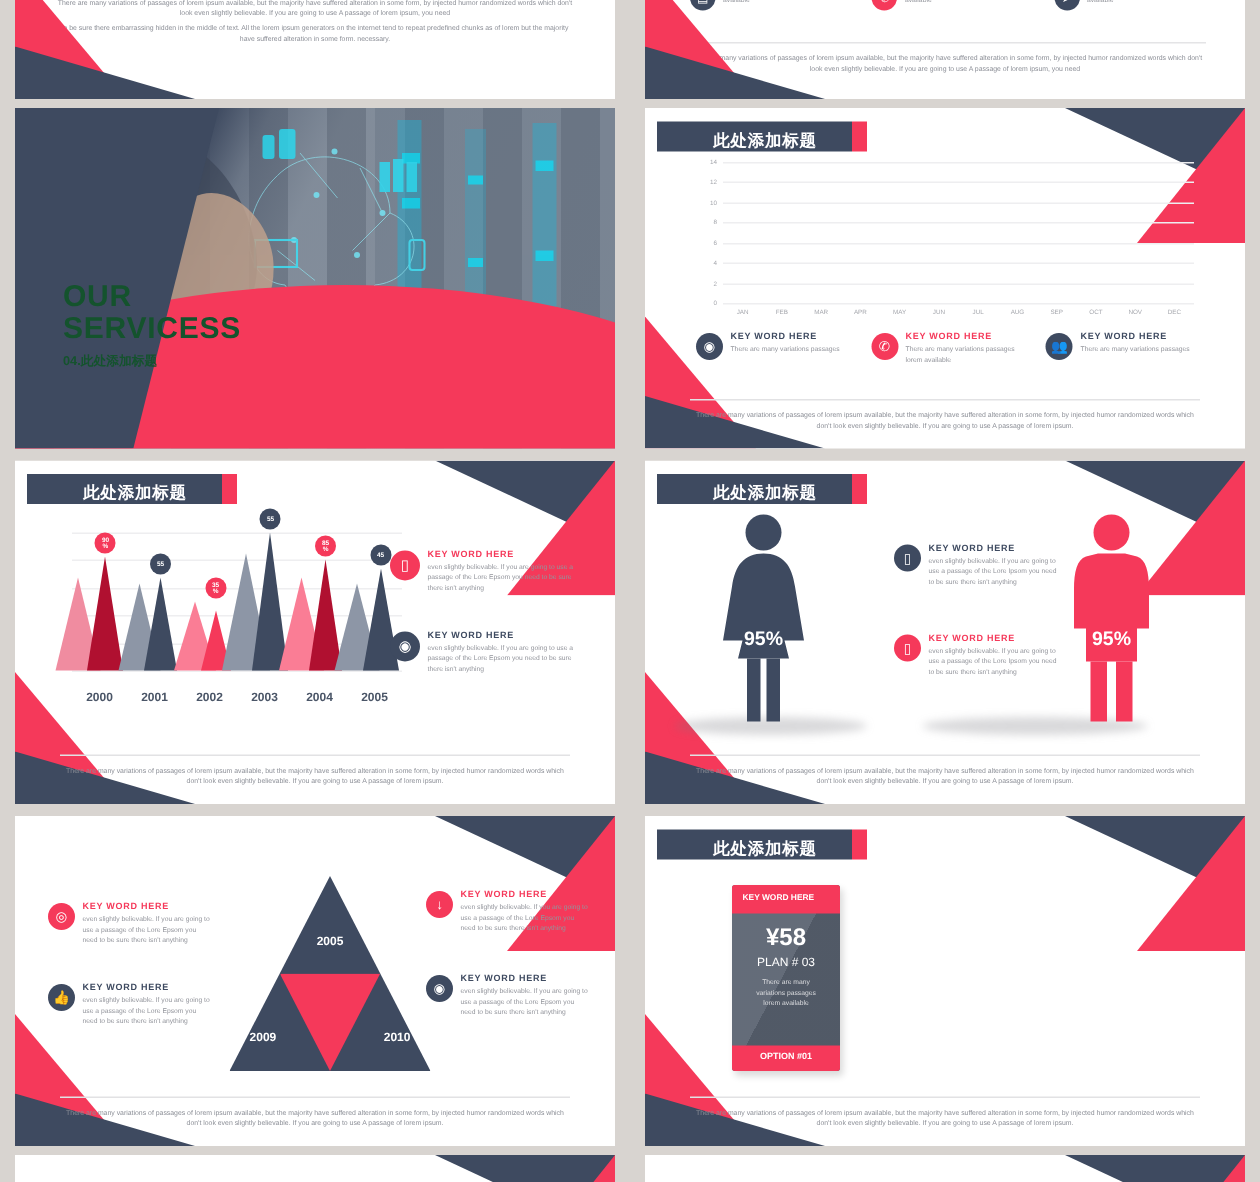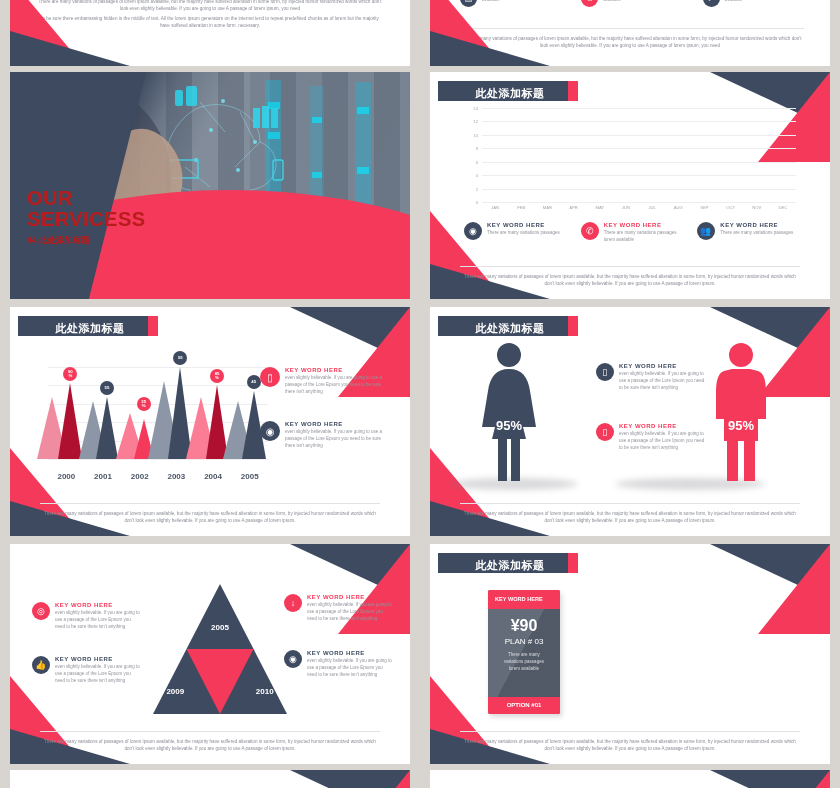--- a/index.html
+++ b/index.html
@@ -53,21 +53,21 @@
   
   .photo { position:absolute; inset:0; background:
       linear-gradient(115deg, rgba(62,74,96,.97) 0%, rgba(62,74,96,.97) 27%, rgba(62,74,96,.5) 34%, rgba(62,74,96,.25) 44%, rgba(62,74,96,.18) 100%),
       repeating-linear-gradient(90deg,#7e8894 0px,#7e8894 26px,#98a2ad 26px,#98a2ad 52px),
       linear-gradient(#6f7a88,#566170); }
   .servers { position:absolute; inset:0; opacity:.85; }
   .svc-red { position:absolute; left:-20%; bottom:-62%; width:150%; height:110%;
       background:#f5395a; border-radius:50%; }
   .svc-dark { position:absolute; left:0; top:0; width:34%; height:100%; background:#3e4a60;
       clip-path:polygon(0 0, 100% 0, 58% 100%, 0 100%); }
-  .svc-txt { position:absolute; left:17px; bottom:52px; color:#b91c1c; }
+  .svc-txt { position:absolute; left:32px; bottom:52px; color:#14532d; }
   .svc-txt .l1 { font-size:20px; font-weight:bold; line-height:1.08; letter-spacing:.5px; }
   .svc-txt .l2 { font-size:8.5px; font-weight:bold; margin-top:4px; }
 
   
   .chartwrap { position:absolute; left:34px; top:36px; right:34px; height:108px; }
   .yaxis { position:absolute; left:0; top:0; bottom:14px; width:16px; }
   .yaxis span { position:absolute; right:2px; font-size:4.2px; color:#a5a7ad; transform:translateY(-50%); }
   .plot { position:absolute; left:18px; right:0; top:0; bottom:14px; }
   .gridline { position:absolute; left:0; right:0; height:1px; background:#eeeef0; }
   .bars { position:absolute; inset:0; display:flex; align-items:flex-end; }
@@ -76,21 +76,21 @@
   .seg { width:100%; }
   .s1 { background:#fa5d78; } .s2 { background:#f5395a; } .s3 { background:#7d8795; } .s4 { background:#3e4a60; } .s5 { background:#f5395a; }
   .xaxis { position:absolute; left:18px; right:0; bottom:0; height:14px; display:flex; }
   .xaxis div { flex:1; text-align:center; font-size:4.2px; color:#a5a7ad; padding-top:3px; }
   .chart-kw { position:absolute; left:34px; right:28px; top:150px; display:flex; gap:12px; }
   .chart-kw .kw { flex:1; }
   .chart-kw .ic { width:18px; height:18px; font-size:9px; }
   .chart-kw h5 { font-size:6px !important; }
 
   
-  .pyr { position:absolute; left:28px; top:60px; width:230px; height:120px; }
+  .pyr { position:absolute; left:28px; top:48px; width:230px; height:120px; }
   .pgrid { position:absolute; left:10px; right:0; top:0; bottom:28px; }
   .ptris { position:absolute; left:10px; right:0; bottom:28px; height:92px; display:flex; align-items:flex-end; }
   .pslot { flex:1; position:relative; height:100%; display:flex; justify-content:center; align-items:flex-end; }
   .tri { position:absolute; bottom:0; }
   .badge { position:absolute; border-radius:50%; width:14px; height:14px; color:#fff; font-size:4.3px;
       display:flex; flex-direction:column; align-items:center; justify-content:center; font-weight:bold; line-height:1; }
   .badge.navy { background:#3e4a60; } .badge.red { background:#f5395a; }
   .pyrx { position:absolute; left:10px; right:0; bottom:6px; display:flex; }
   .pyrx div { flex:1; text-align:center; font-size:8px; color:#4a5567; font-weight:bold; }
   .pyr-kw { position:absolute; right:22px; top:60px; width:128px; display:flex; flex-direction:column; gap:26px; }
@@ -639,21 +639,21 @@
 
       <div class="titlebar">
         <div class="bar">此处添加标题</div>
         <div class="tick"></div>
       </div>
 
       <div class="cards">
         <div class="card">
           <div class="slash"></div>
           <div class="head">KEY WORD HERE</div>
-          <div class="price">¥90</div>
+          <div class="price">¥58</div>
           <div class="plan">PLAN # 03</div>
           <div class="desc">There are many variations  passages lorem available</div>
           <div class="opt">OPTION #01</div>
         </div>
       </div>
       <div class="footnote">There are many variations of passages of lorem ipsum available, but the majority have suffered alteration in some form, by injected humor randomized words which don't look even slightly believable. If you are going to use A passage of lorem ipsum.</div>
     </div>
   </div>
 
   <div class="cell">

